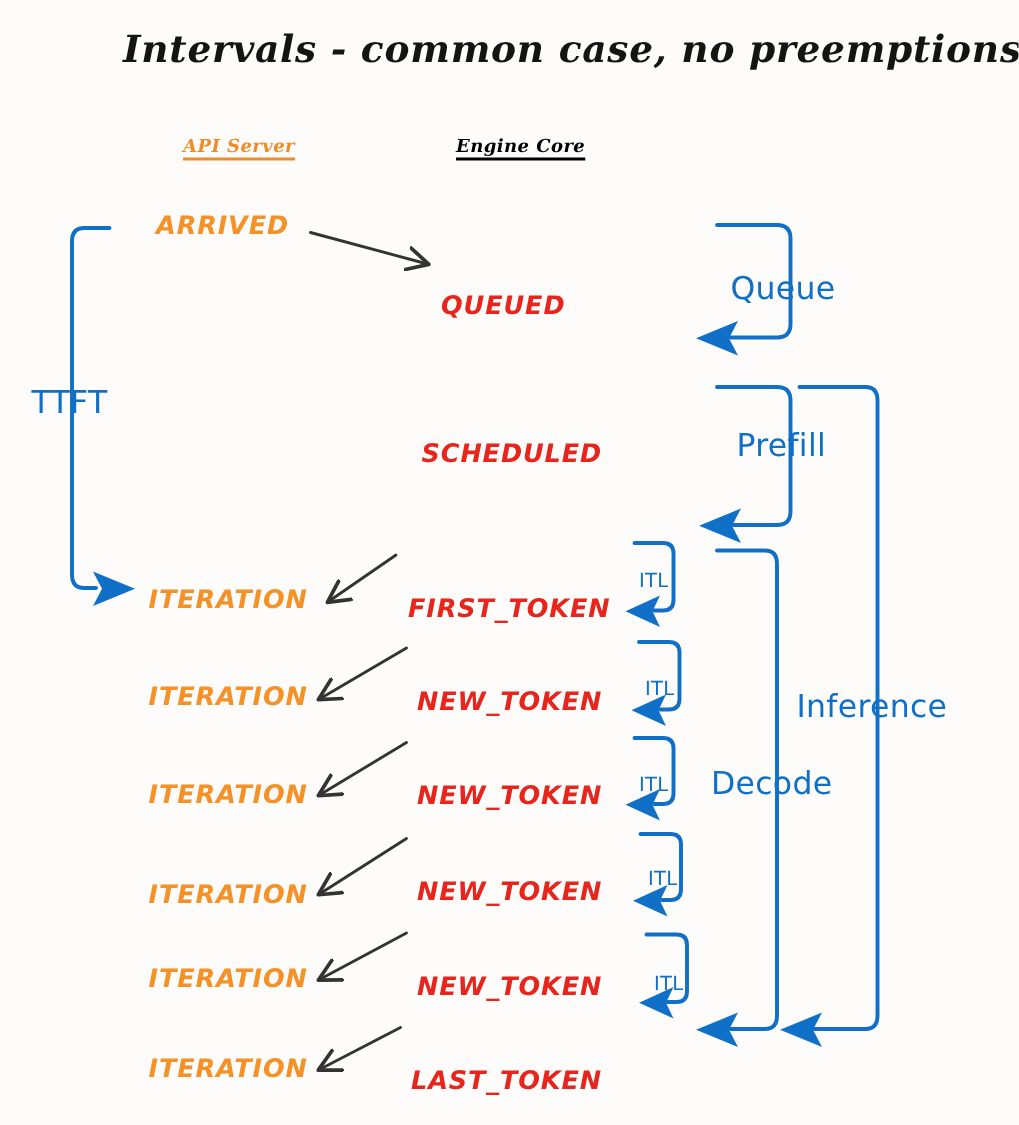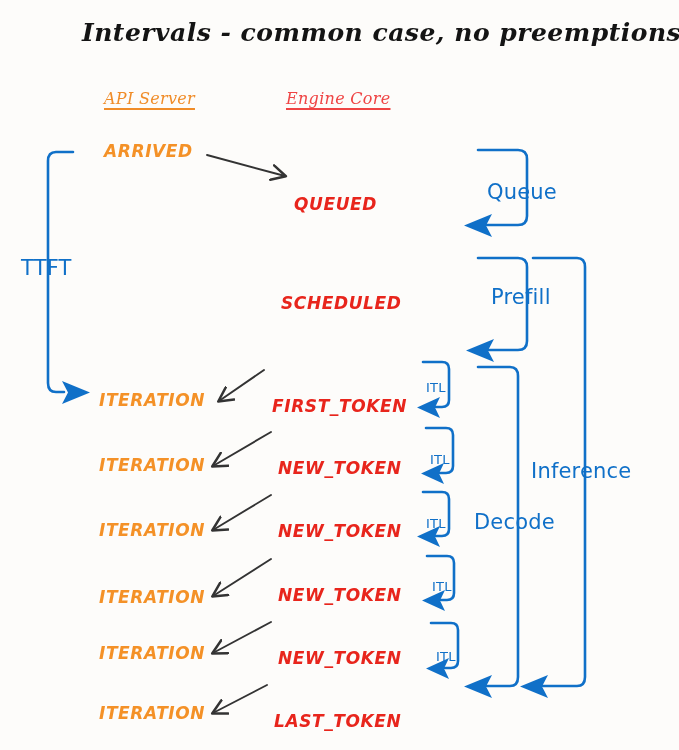--- a/index.html
+++ b/index.html
@@ -17,28 +17,29 @@
   .title{
     font-family:"DejaVu Serif", serif;
     font-weight:700;font-style:italic;
     font-size:25px;letter-spacing:.5px;
     color:#141414;
     left:82px;top:20px;
   }
 
   .colhead{
     font-family:"DejaVu Serif", serif;
-    font-weight:400;font-style:italic;
-    font-size:16px;letter-spacing:.3px;
+    font-weight:700;font-style:italic;
+    font-size:12px;letter-spacing:.3px;
     text-decoration:underline;
     text-underline-offset:4px;
     text-decoration-thickness:2px;
+    margin-left:18px;
   }
   .colhead.api{color:#f08c28;left:104px;top:91px;}
-  .colhead.eng{color:#ef4444;left:286px;top:91px;}
+  .colhead.eng{color:#000000;left:286px;top:91px;}
 
   .state{
     font-family:"DejaVu Sans", sans-serif;
     font-weight:700;font-style:italic;
     font-size:17px;letter-spacing:.6px;
   }
   .state.o{color:#f49127;}
   .state.r{color:#e8251c;margin-top:36px;}
 
   .bluelabel{

